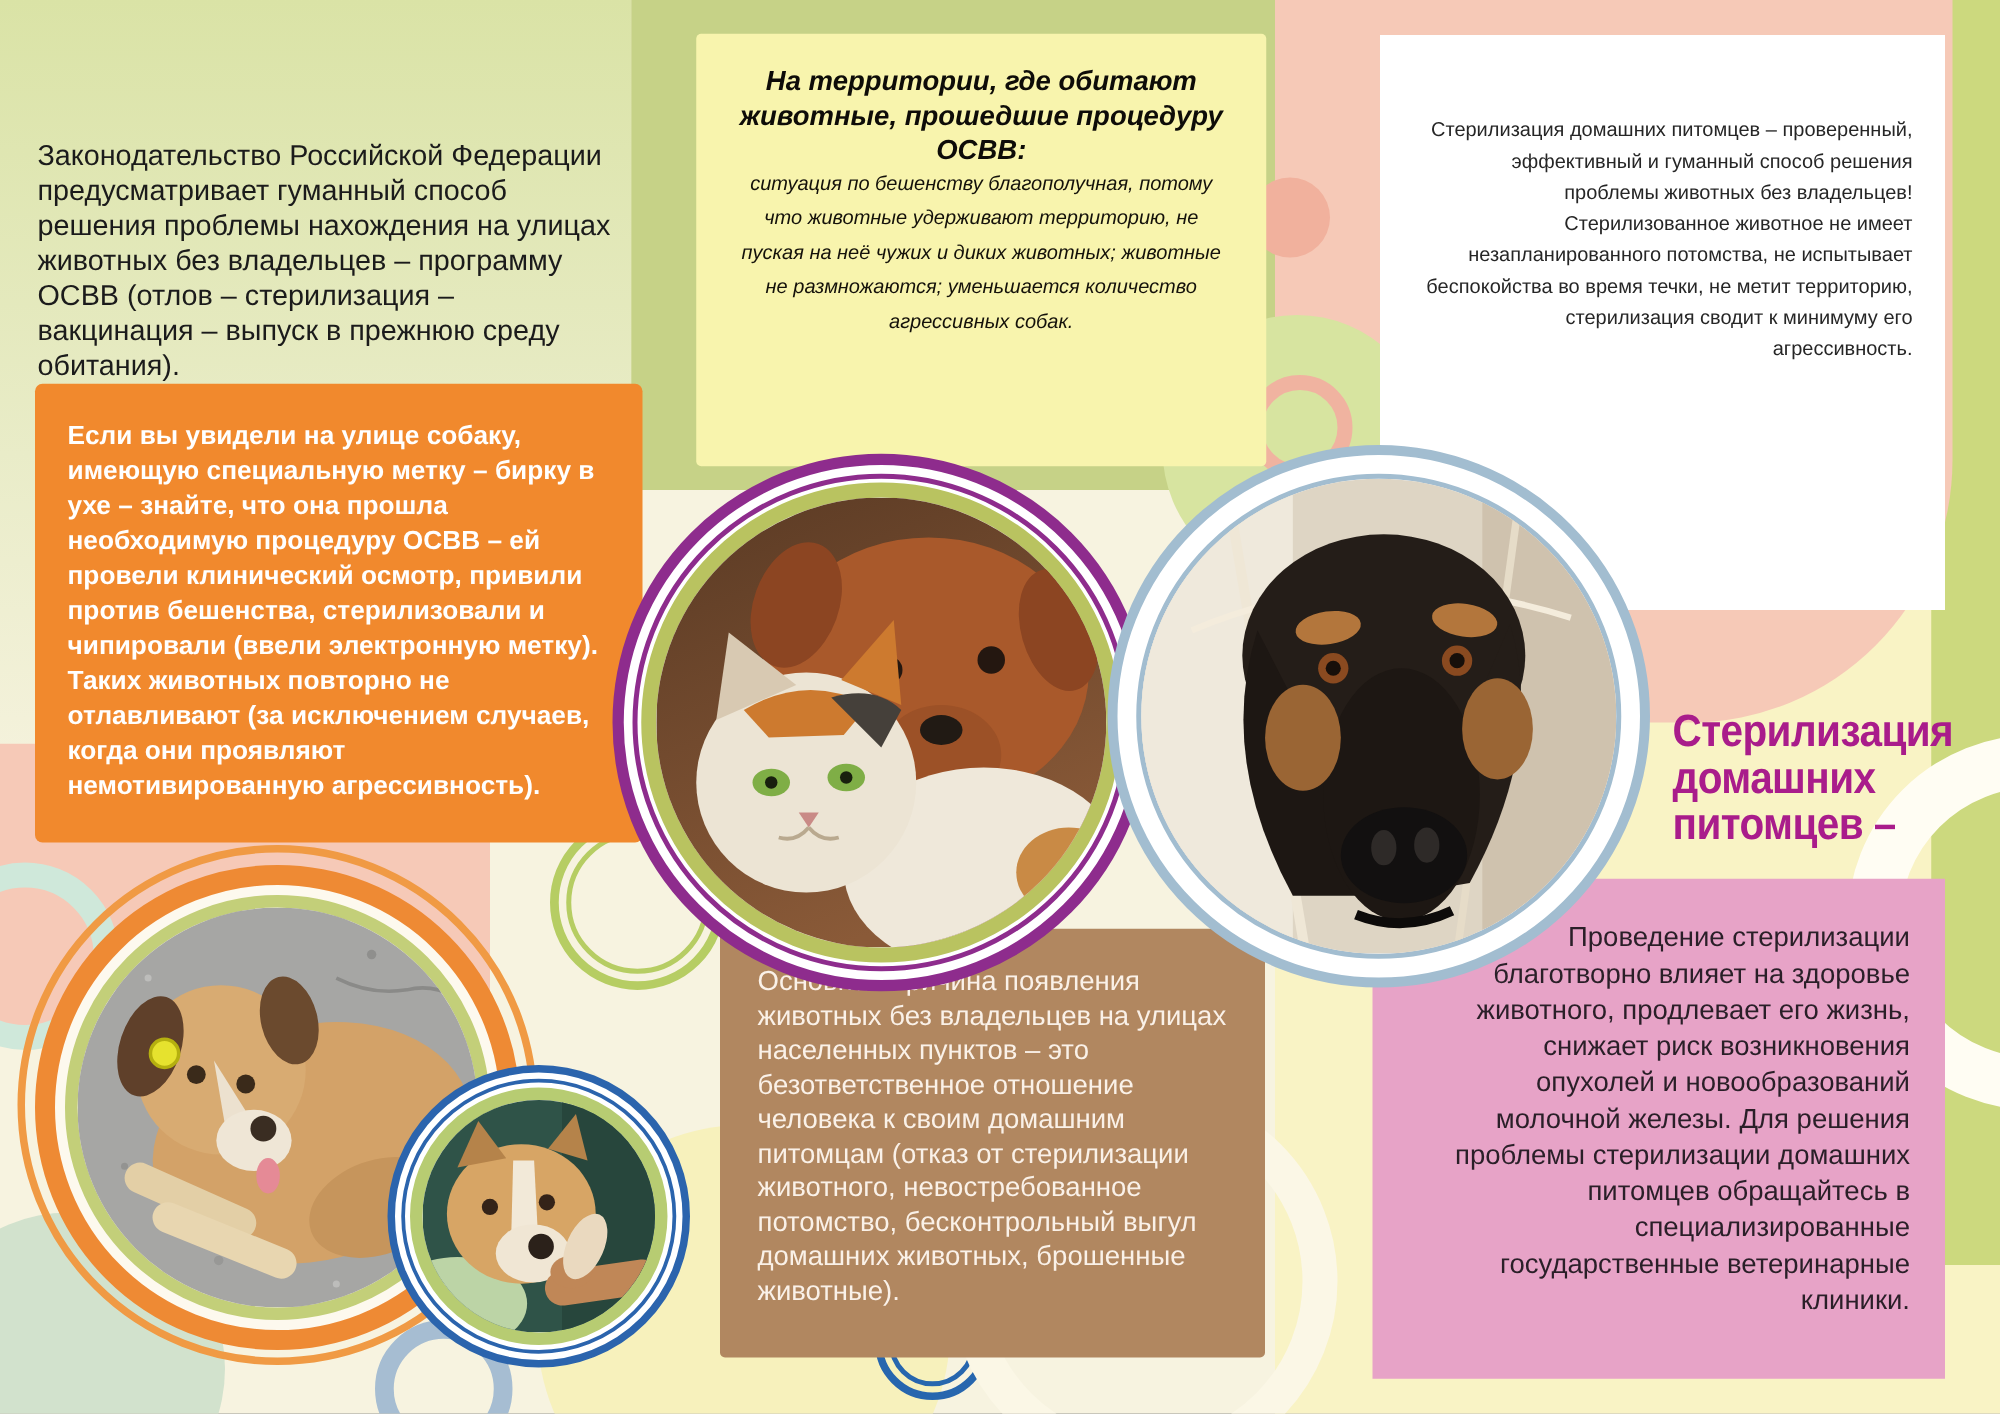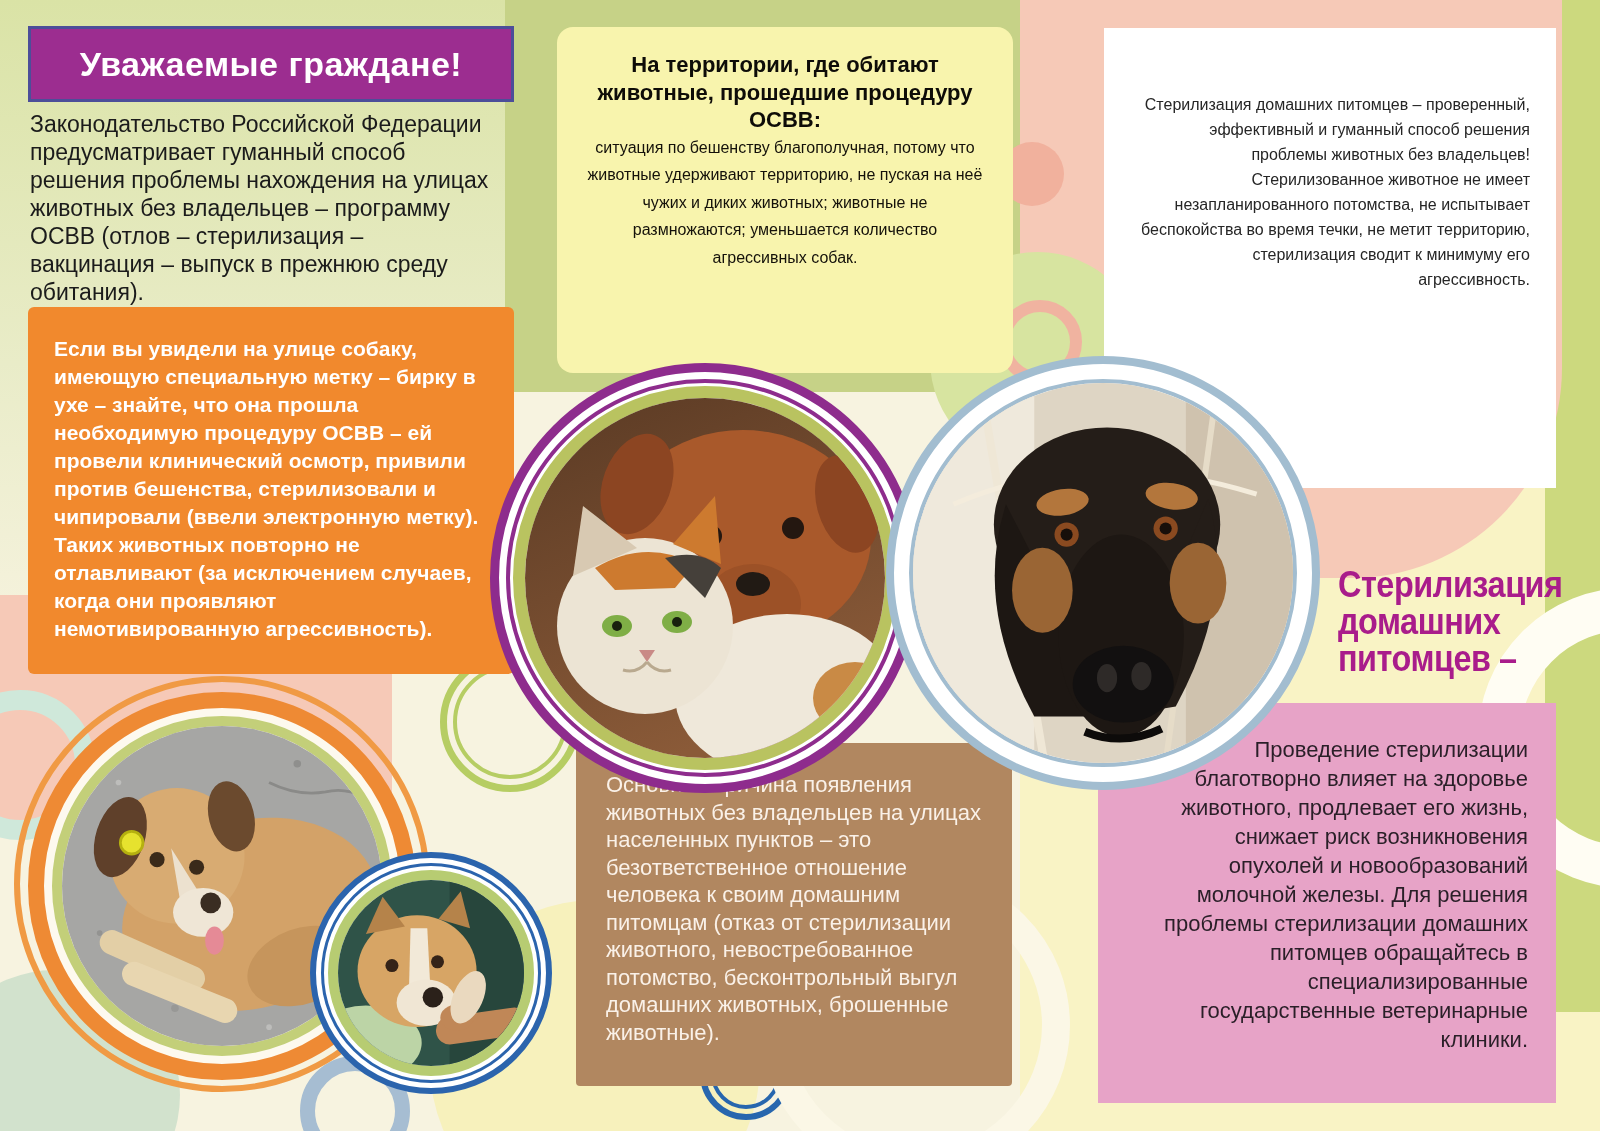--- a/index.html
+++ b/index.html
@@ -50,22 +50,22 @@
     color:#1b1b1b;font-size:23px;line-height:28px;
   }
   .orange-box{
     left:28px;top:307px;width:486px;height:367px;
     background:#f1892d;border-radius:6px;
     color:#ffffff;font-weight:bold;font-size:21px;line-height:28px;
     padding:28px 30px 0 26px;
   }
   .yellow-box{
     left:557px;top:27px;width:456px;height:346px;
-    background:#f8f4ad;border-radius:16px;
-    text-align:center;padding:24px 28px 0 28px;color:#14110a;
+    background:#f8f4ad;border-radius:4px;
+    text-align:center;padding:24px 28px 0 28px;color:#14110a;font-style:italic;
   }
   .yellow-title{font-weight:bold;font-size:22px;line-height:27.5px;color:#0e0c08;}
   .yellow-body{font-size:16px;line-height:27.5px;}
   .white-box{
     left:1104px;top:28px;width:452px;height:460px;
     background:#ffffff;text-align:right;
     color:#262626;font-size:16px;line-height:25px;
     padding:64px 26px 0 34px;
   }
   .brown-box{
@@ -122,23 +122,20 @@
   </div>
   <div class="abs ring circle steel-ring"></div>
   <div class="abs ring circle navy-dring">
     <div class="navy-dring-in"></div>
   </div>
   <div class="abs ring circle white-ring-mid"></div>
   <div class="abs ring circle white-ring-right"></div>
   <div class="abs ring circle peach-circ"></div>
   <div class="abs ring circle peach-ring"></div>
 
-  <div class="abs box purple-header">
-    <span>Уважаемые граждане!</span>
-  </div>
   <div class="abs box intro">Законодательство Российской Федерации предусматривает гуманный способ решения проблемы нахождения на улицах животных без владельцев – программу ОСВВ (отлов – стерилизация – вакцинация – выпуск в прежнюю среду обитания).</div>
   <div class="abs box orange-box">
     <span>Если вы увидели на улице собаку, имеющую специальную метку – бирку в ухе –  знайте, что она прошла необходимую процедуру ОСВВ – ей провели клинический осмотр, привили против бешенства, стерилизовали и чипировали (ввели электронную метку). Таких животных повторно не отлавливают (за исключением случаев, когда они проявляют немотивированную агрессивность).</span>
   </div>
 
   <div class="abs box yellow-box">
     <div class="yellow-title">На территории, где обитают животные, прошедшие процедуру ОСВВ:</div>
     <div class="yellow-body">ситуация по бешенству благополучная, потому что животные удерживают территорию, не пуская на неё чужих и диких животных; животные не размножаются; уменьшается количество агрессивных собак.</div>
   </div>
   <div class="abs box brown-box">

